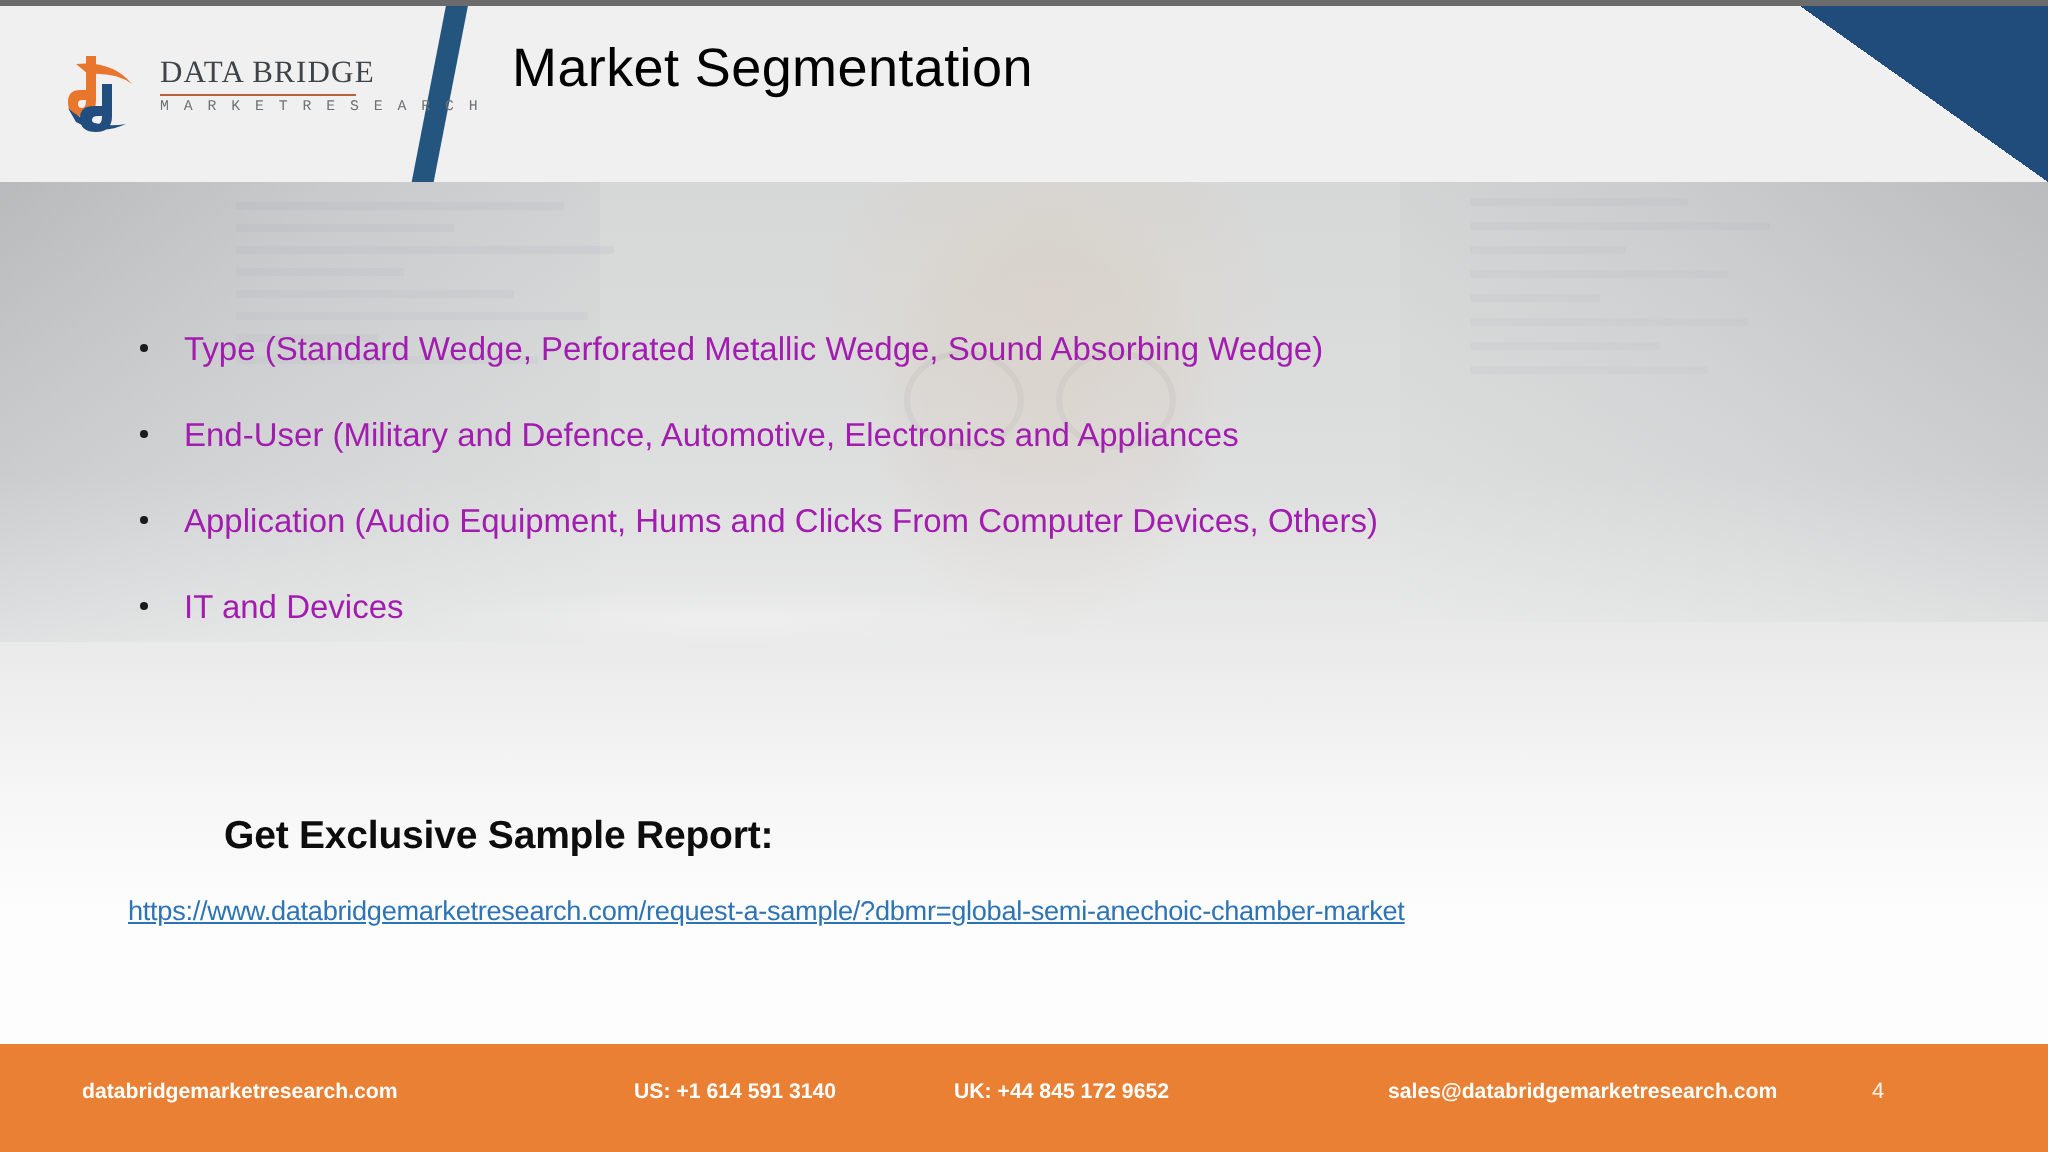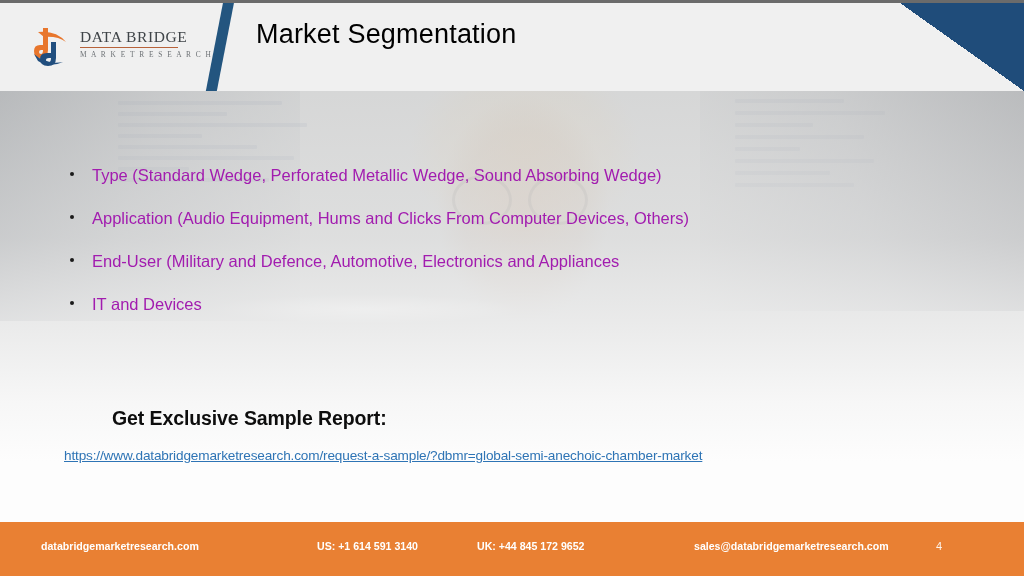--- a/index.html
+++ b/index.html
@@ -79,21 +79,21 @@
     color: #3f4448;
     white-space: nowrap;
     line-height: 17px;
   }
   .logo-rule {
     width: 98px; height: 1px;
     background: #b7623a;
     margin: 2px 0 2px 0;
   }
   .logo-sub {
-    font-family: Liberation Serif, serif;
+    font-family: Liberation Mono, monospace;
     font-size: 7.4px;
     letter-spacing: 1.5px;
     color: #6e7276;
     white-space: nowrap;
   }
 
   
   .body-area {
     position: absolute;
     left: 0; top: 91px;
@@ -332,25 +332,25 @@
 
   <div class="content">
 
     <div class="bullets">
       <div class="bullet">
         <span class="dot"></span>
         <span>Type (Standard Wedge, Perforated Metallic Wedge, Sound Absorbing Wedge)</span>
       </div>
       <div class="bullet">
         <span class="dot"></span>
-        <span>Application (Audio Equipment, Hums and Clicks From Computer Devices, Others)</span>
+        <span>End-User (Military and Defence, Automotive, Electronics and Appliances</span>
       </div>
       <div class="bullet">
         <span class="dot"></span>
-        <span>End-User (Military and Defence, Automotive, Electronics and Appliances</span>
+        <span>Application (Audio Equipment, Hums and Clicks From Computer Devices, Others)</span>
       </div>
       <div class="bullet">
         <span class="dot"></span>
         <span>IT and Devices</span>
       </div>
     </div>
 
     <div class="cta-heading">Get Exclusive Sample Report:</div>
     <a class="cta-link">https://www.databridgemarketresearch.com/request-a-sample/?dbmr=global-semi-anechoic-chamber-market</a>
   </div>

